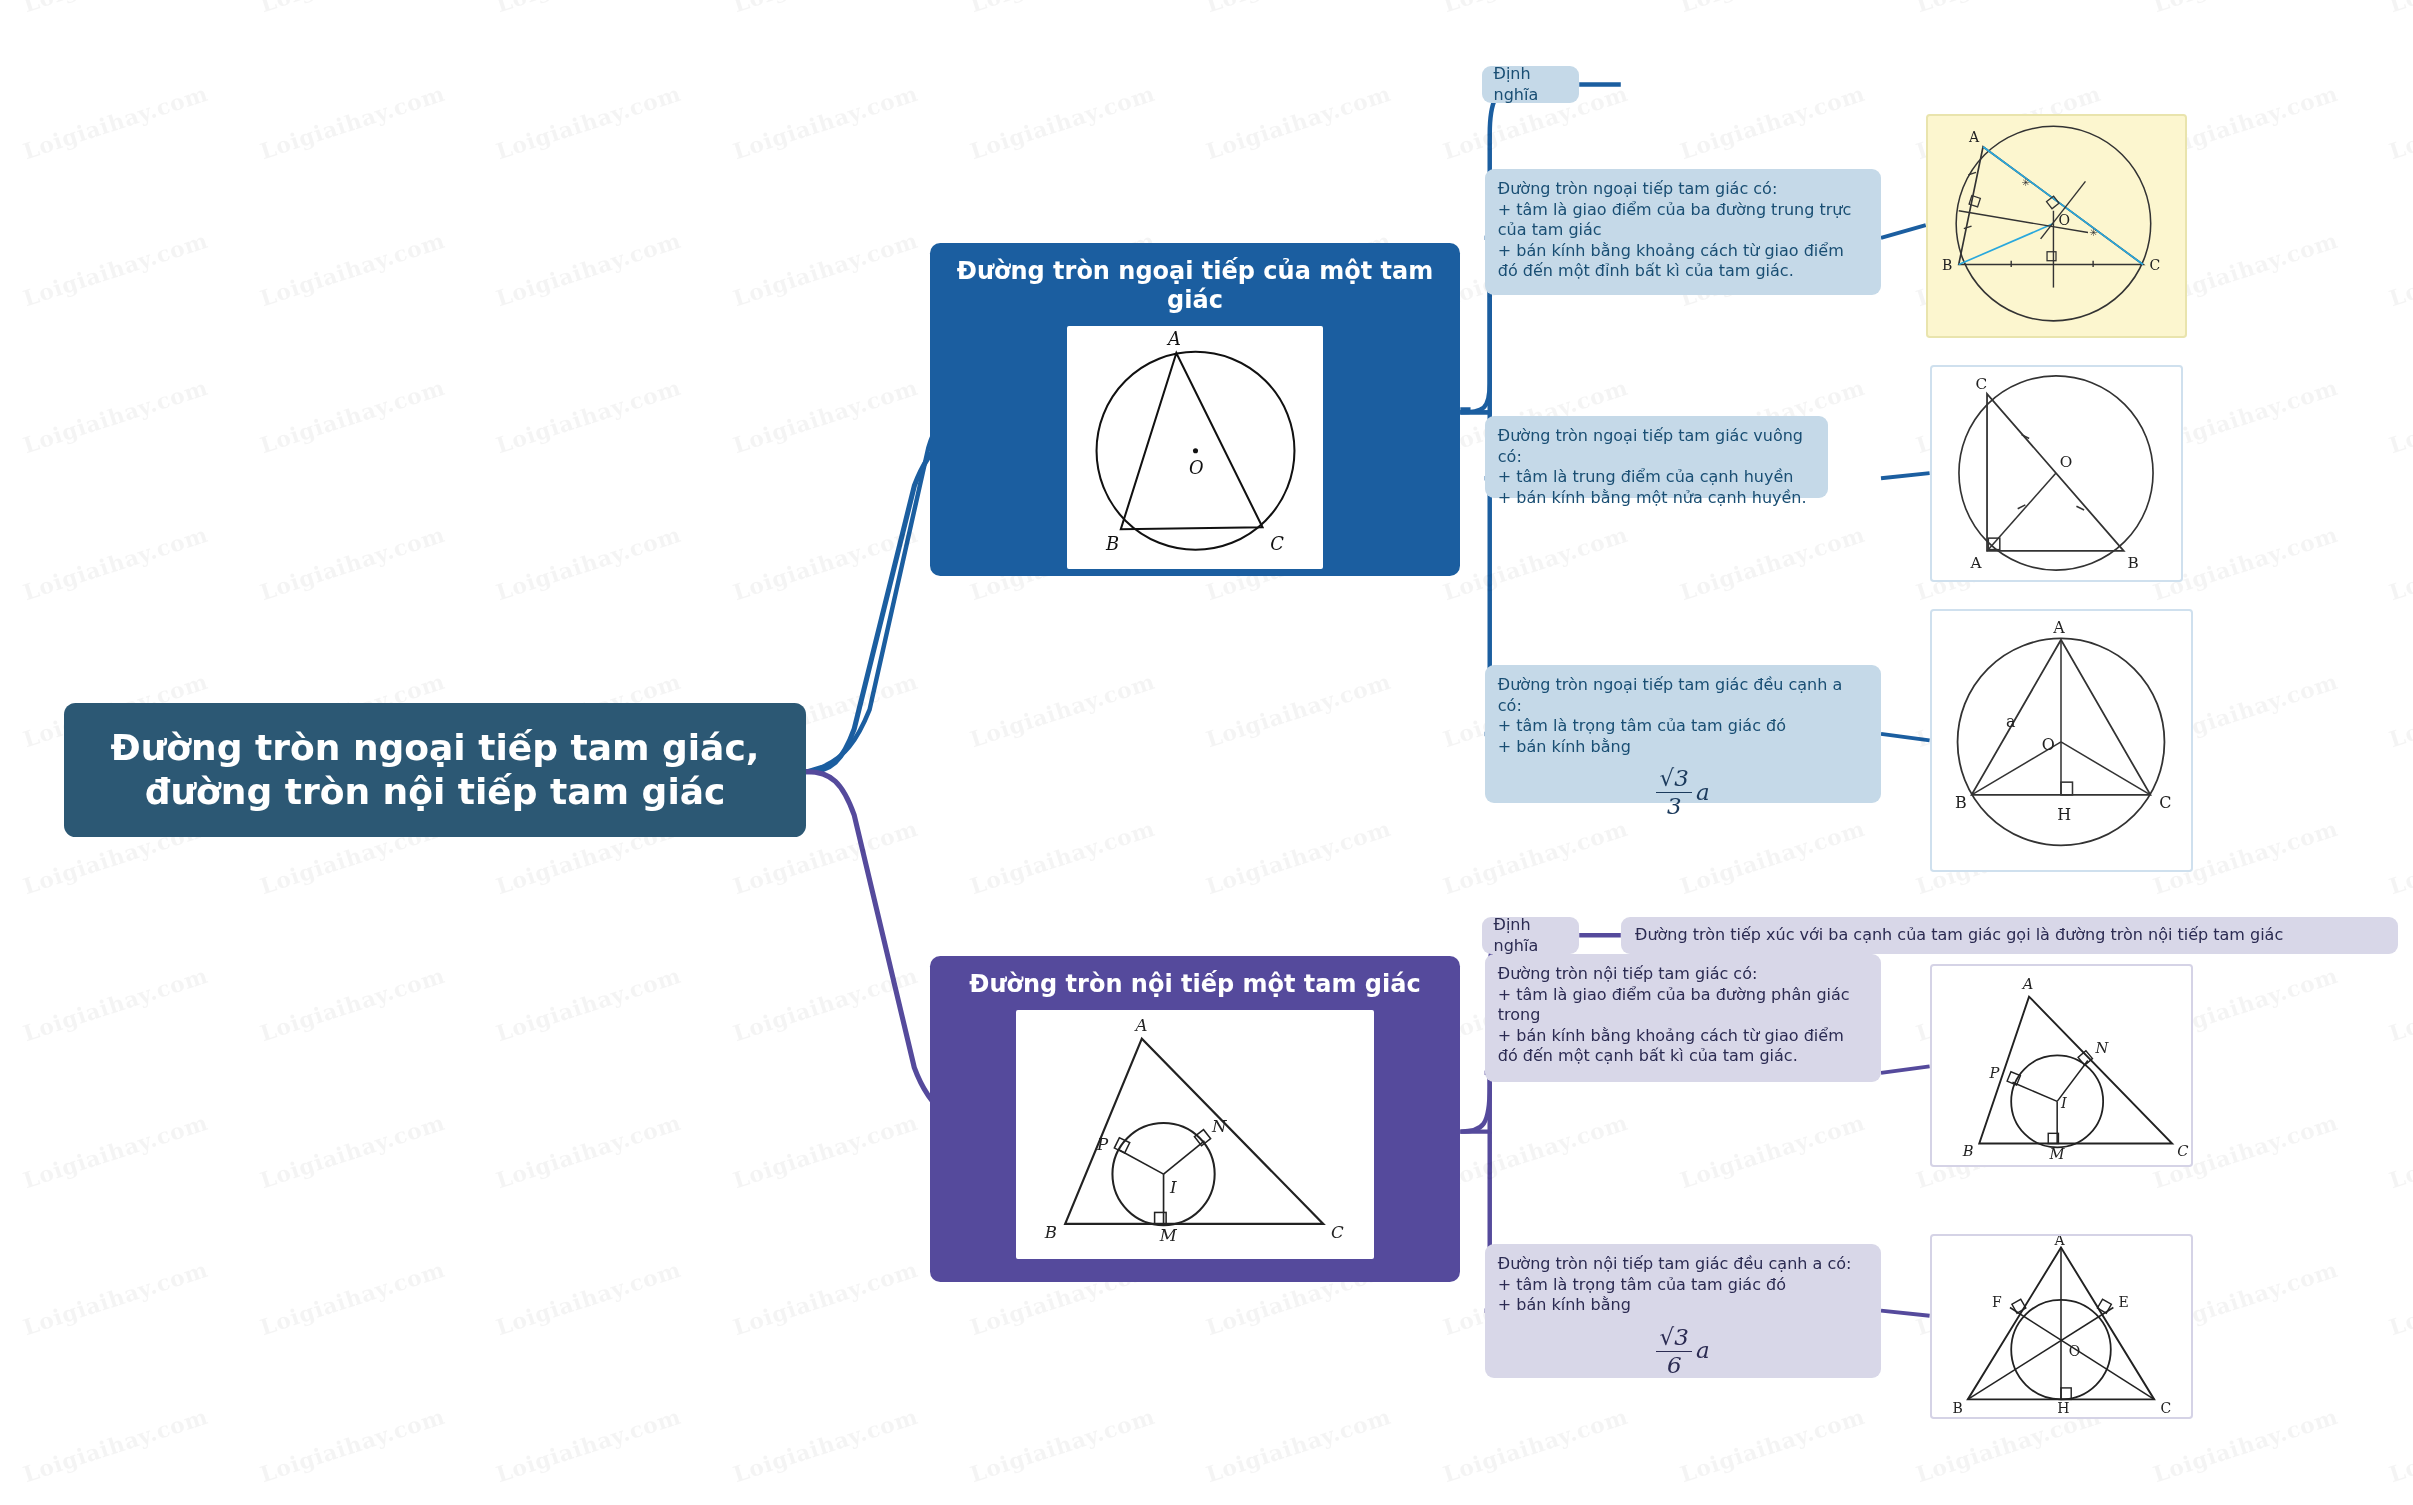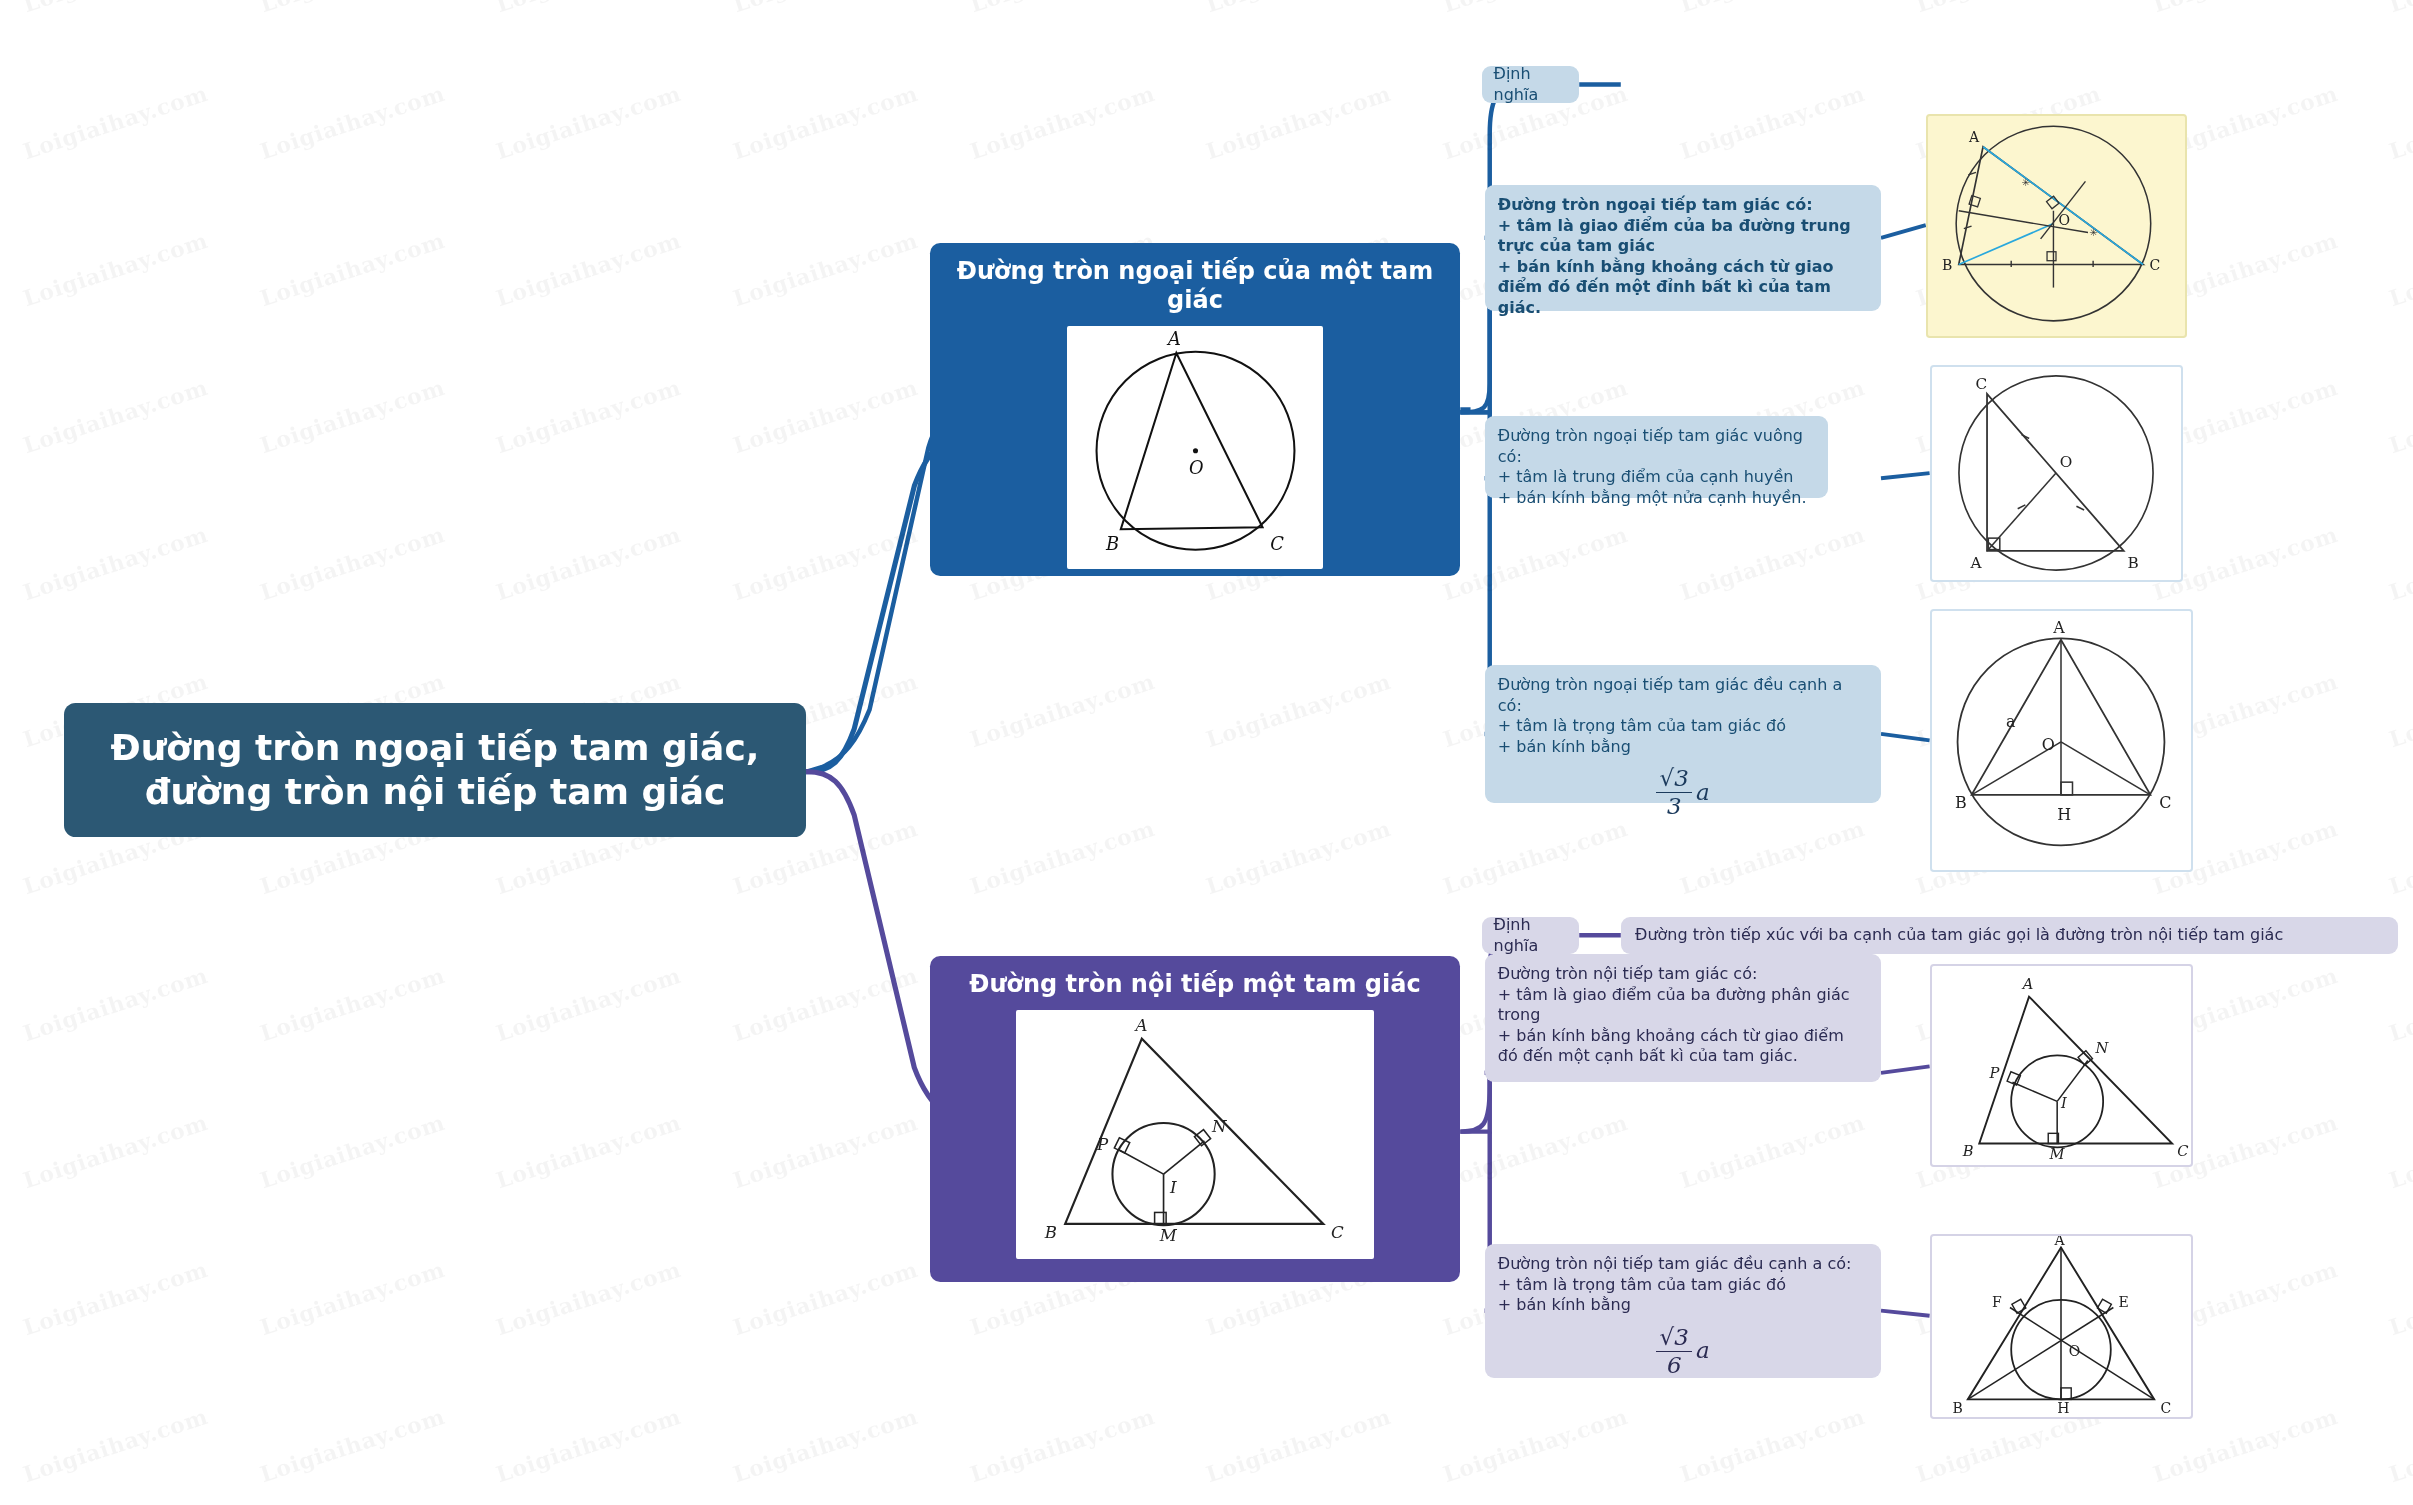--- a/index.html
+++ b/index.html
@@ -82,21 +82,21 @@
   .c-purple { background:#d8d7e8; color:#2b2b52; }
 
   .def-small-a { left:1482px; top:66px;  width:97px; height:37px; }
   .def-text-a  { left:1621px; top:66px;  width:777px; height:37px;
                  display:flex; align-items:center; padding:0 14px; }
 
   .def-small-b { left:1482px; top:917px; width:97px; height:37px; }
   .def-text-b  { left:1621px; top:917px; width:777px; height:37px;
                  display:flex; align-items:center; padding:0 14px; }
 
-  .blk-a1 { left:1485px; top:185px;  width:396px; height:126px;font-weight:bold; }
+  .blk-a1 { left:1485px; top:169px;  width:396px; height:126px; }
   .blk-a2 { left:1485px; top:416px;  width:343px; height:82px; }
   .blk-a3 { left:1485px; top:665px; width:396px; height:138px; }
 
   .blk-b1 { left:1485px; top:954px; width:396px; height:128px; }
   .blk-b2 { left:1485px; top:1244px; width:396px; height:134px; }
 
   .blk-line { white-space: pre-line; }
 
   .formula {
     margin-top: 10.2px;

